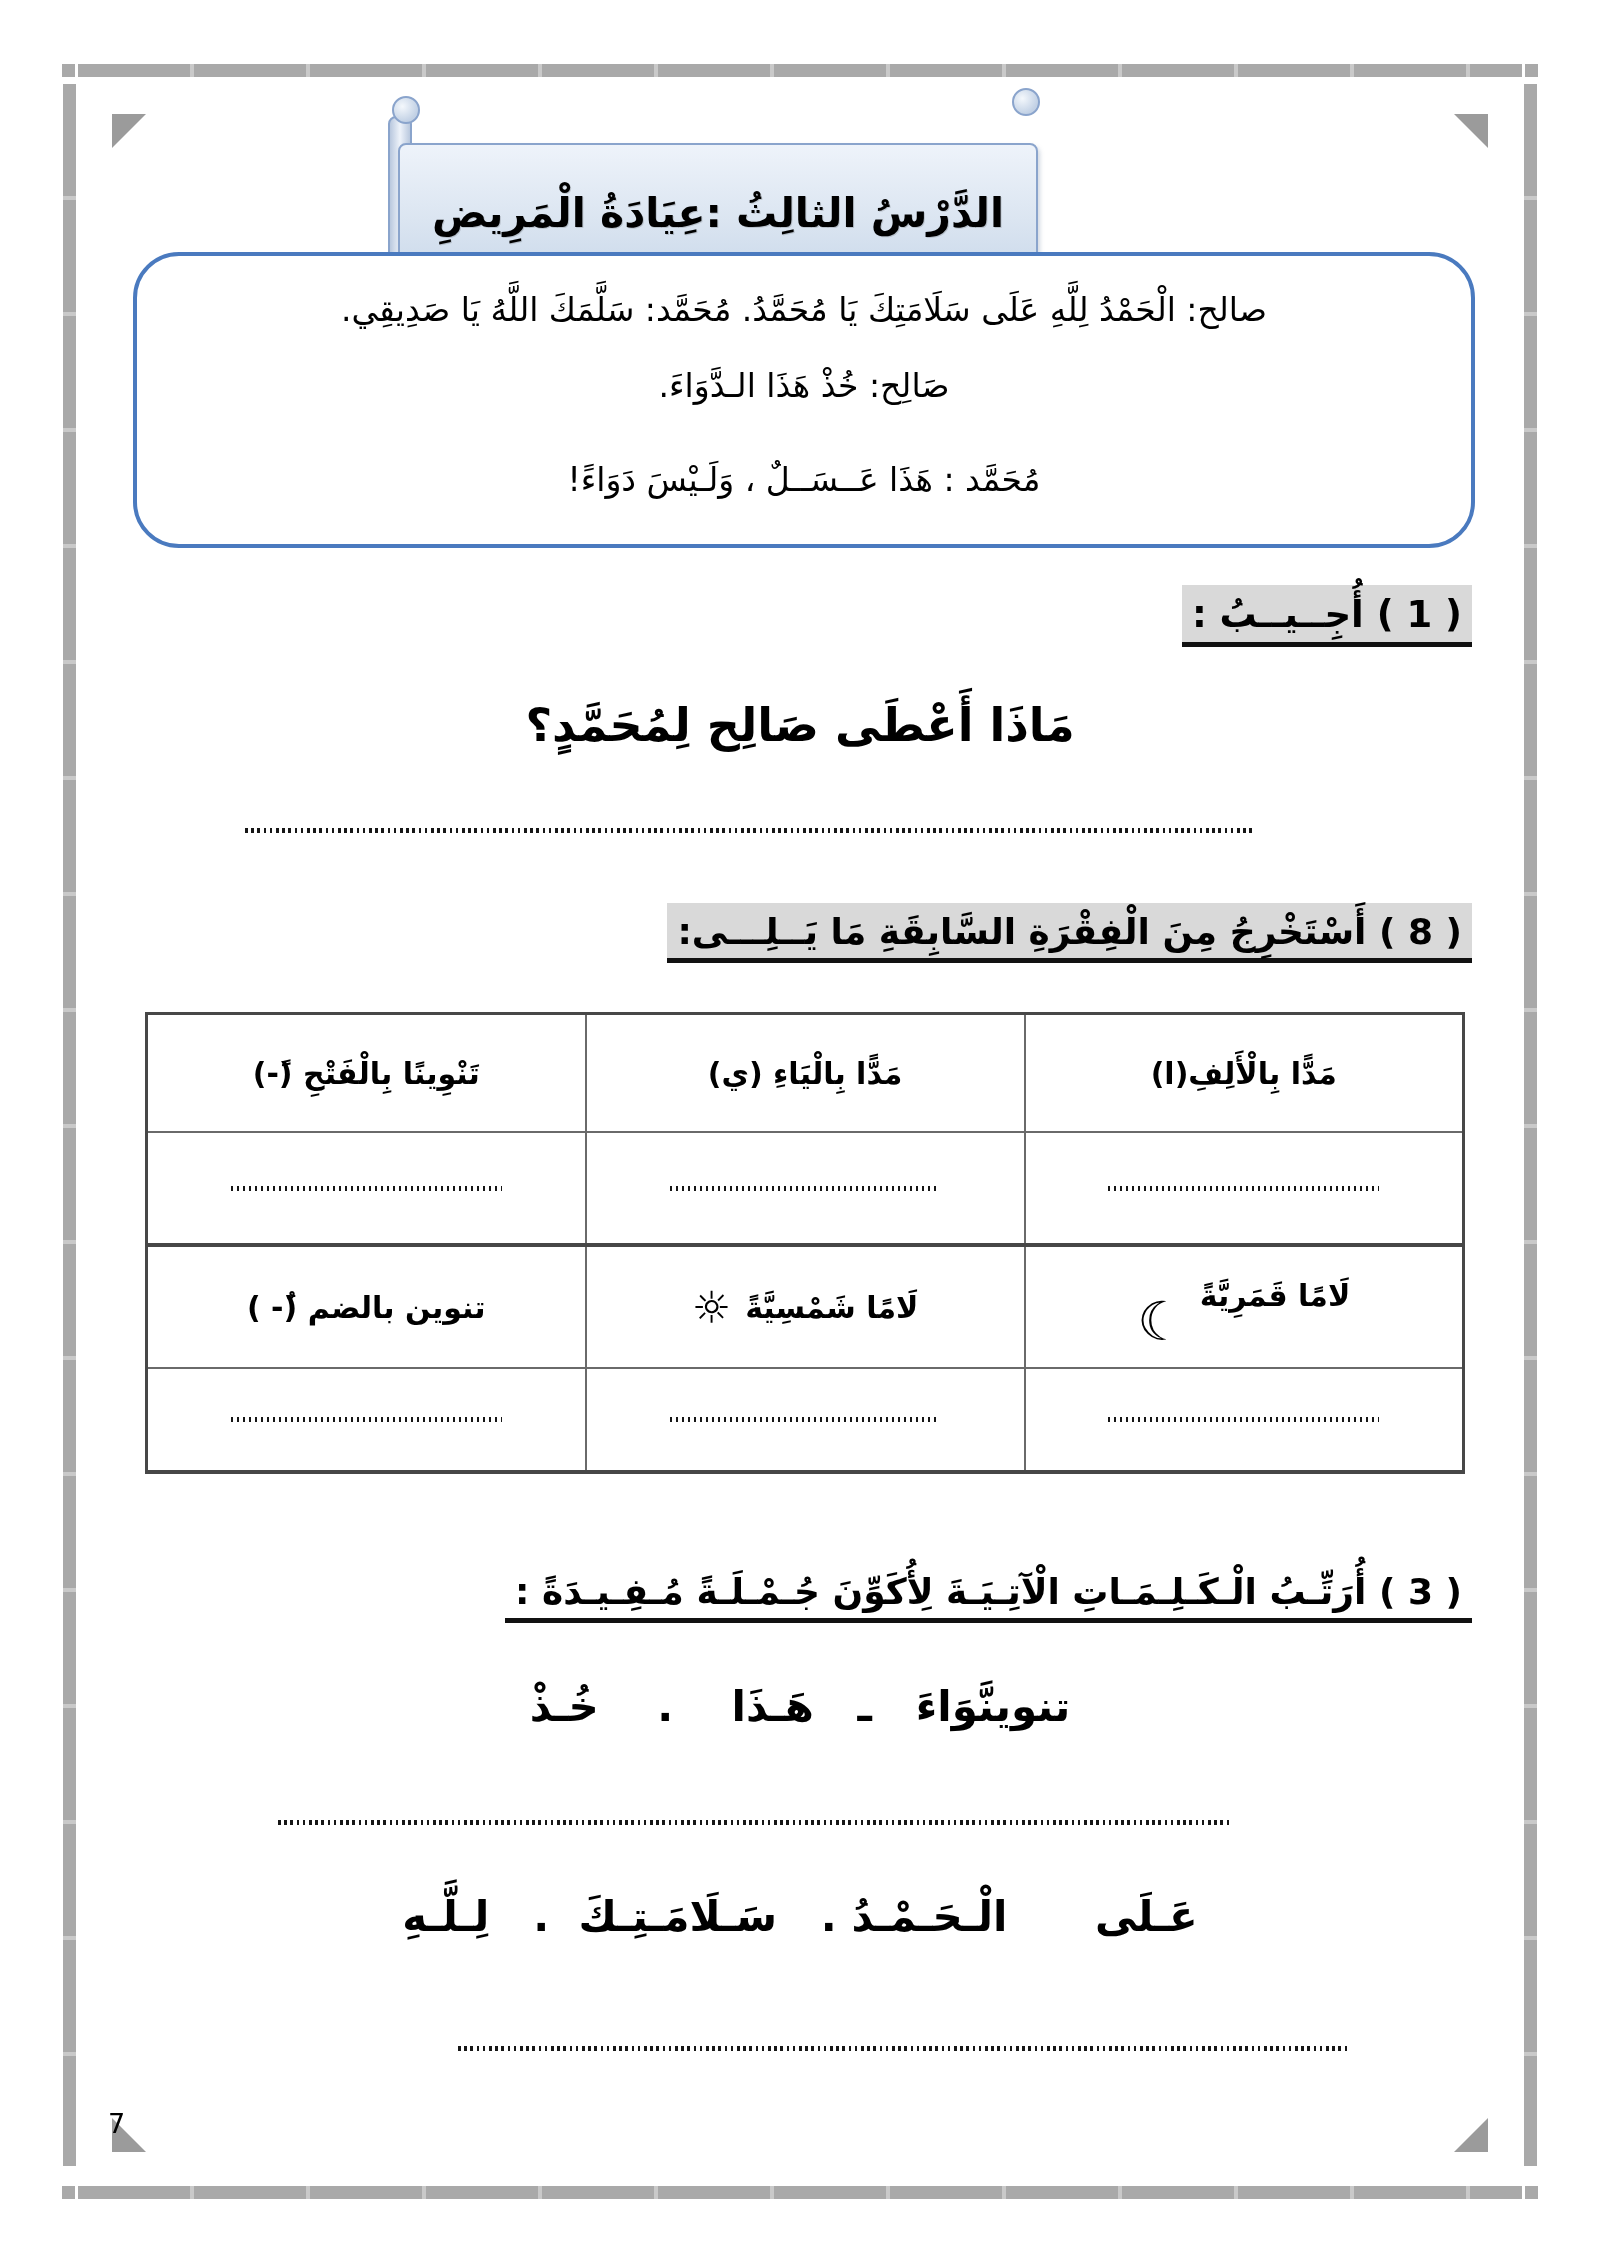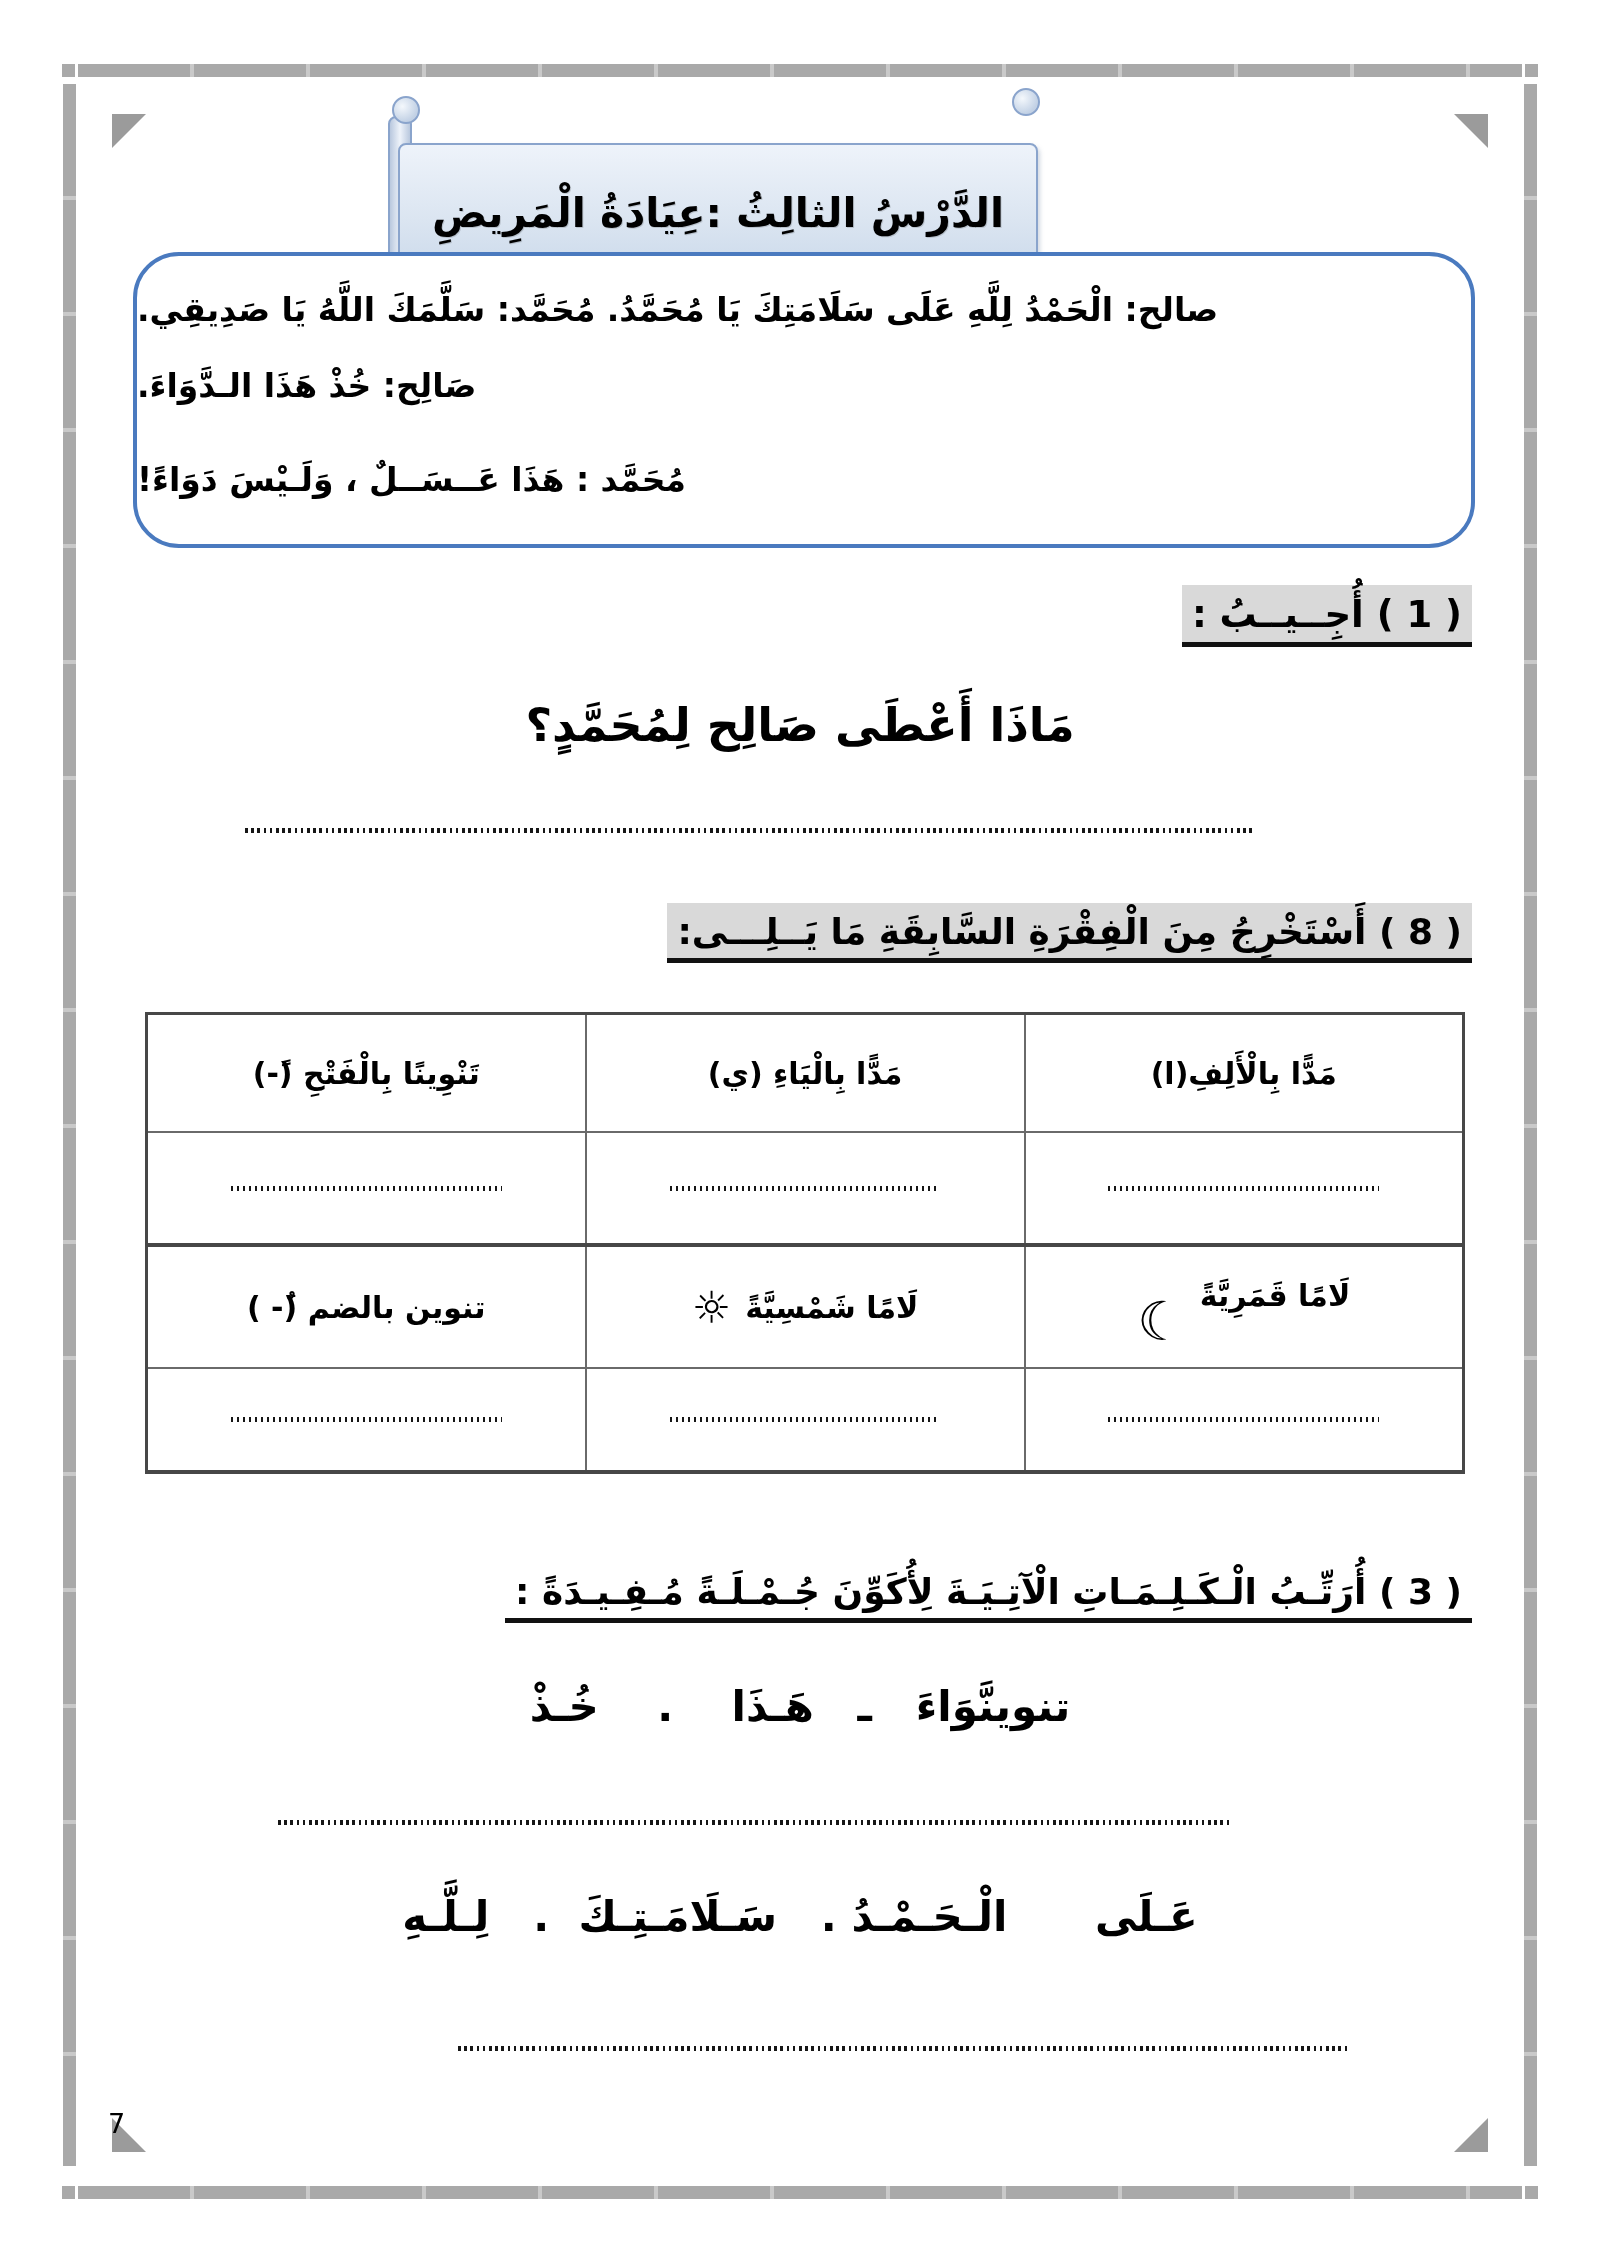--- a/index.html
+++ b/index.html
@@ -42,21 +42,21 @@
   .banner-title{
     font-size:41px;font-weight:bold;letter-spacing:0;
     text-shadow:1px 1px 0 rgba(0,0,0,.15);
   }
 
   
   .dialog{
     position:absolute;left:133px;top:252px;width:1334px;height:288px;
     border:4px solid #4a7abf;border-radius:46px;background:#fff;
   }
-  .dlg-line{position:absolute;width:100%;text-align:left;font-weight:bold;font-size:33px;}
+  .dlg-line{position:absolute;width:100%;text-align:center;font-weight:normal;font-size:33px;}
   .dlg-line.l1{top:34px;}
   .dlg-line.l2{top:110px;}
   .dlg-line.l3{top:204px;}
 
   
   .sec-header{
     position:absolute;right:128px;
     font-size:37px;font-weight:bold;
     padding:8px 10px 6px 10px;
     border-bottom:5px solid #111;

